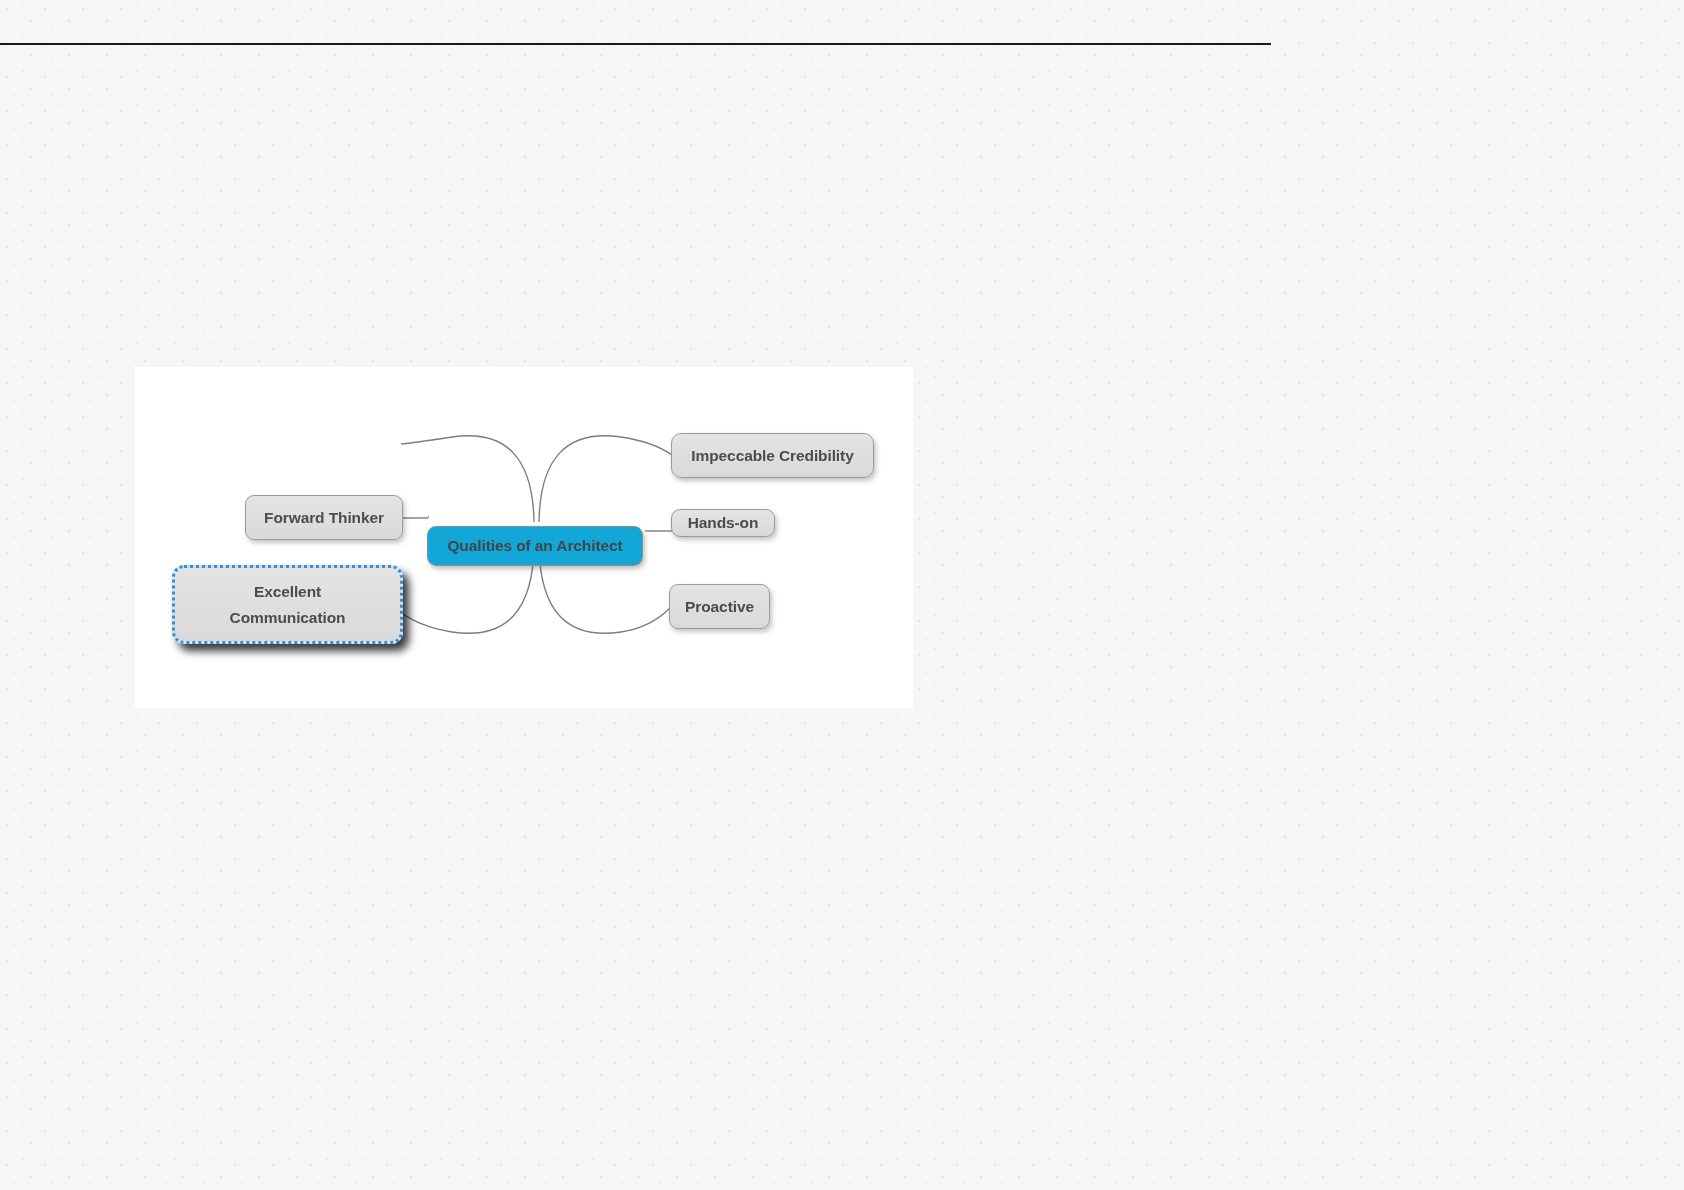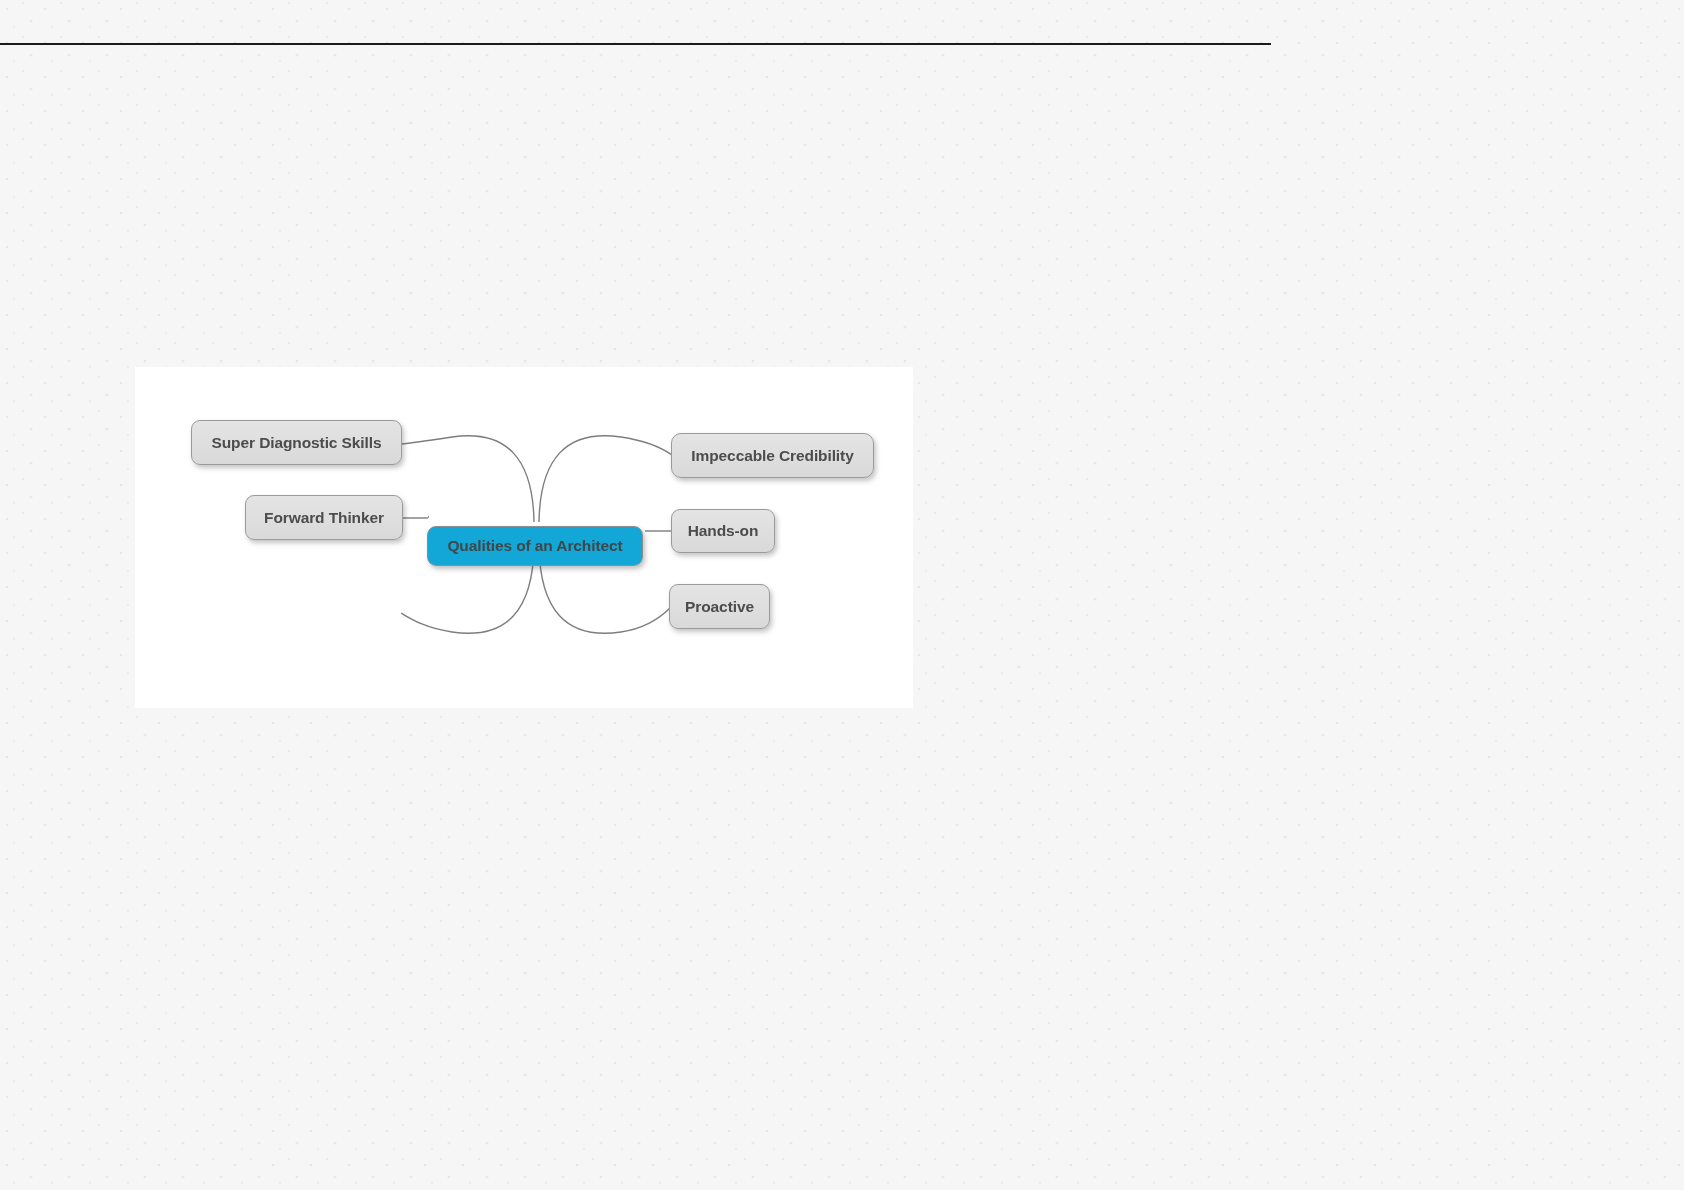--- a/index.html
+++ b/index.html
@@ -120,34 +120,35 @@
       <path d="M 510 164 L 537 164"></path>
 
       <path d="M 404 179 C 405 243 431 273 486 265 C 513 261 527 249 535 241"></path>
     </g>
   </svg>
 
   <div class="node node-central" style="left: 292px; top: 159px; width: 216px; height: 40px; background: linear-gradient(rgb(18, 167, 214) 0%, rgb(18, 167, 214) 60%, rgb(18, 167, 214) 100%); color: rgb(64, 70, 74);">
     <span class="node-label">Qualities of an Architect</span>
   </div>
 
-  <div class="node node-topic" style="left:56px; top:53px; width:211px; height:45px;">
-    <span class="node-label">Super Diagnostic Skills</span>
-  </div>
 
   <div class="node node-topic" style="left:110px; top:128px; width:158px; height:45px;">
     <span class="node-label">Forward Thinker</span>
   </div>
 
+  <div class="node node-selected" style="left: 37px; top: 198px; width: 231px; height: 79px; border-color: rgb(46, 144, 224);">
+    <span class="node-label">Excellent
+Communication</span>
+  </div>
 
   <div class="node node-topic" style="left:536px; top:66px; width:203px; height:45px;border-radius:10px;">
     <span class="node-label">Impeccable Credibility</span>
   </div>
 
-  <div class="node node-topic" style="left:536px; top:142px; width:104px; height:44px;">
+  <div class="node node-topic" style="left:536px; top:142px; width:104px; height:28px;">
     <span class="node-label">Hands-on</span>
   </div>
 
   <div class="node node-topic" style="left:534px; top:217px; width:101px; height:45px;">
     <span class="node-label">Proactive</span>
   </div>
 
 </div>
 
 </body></html>

